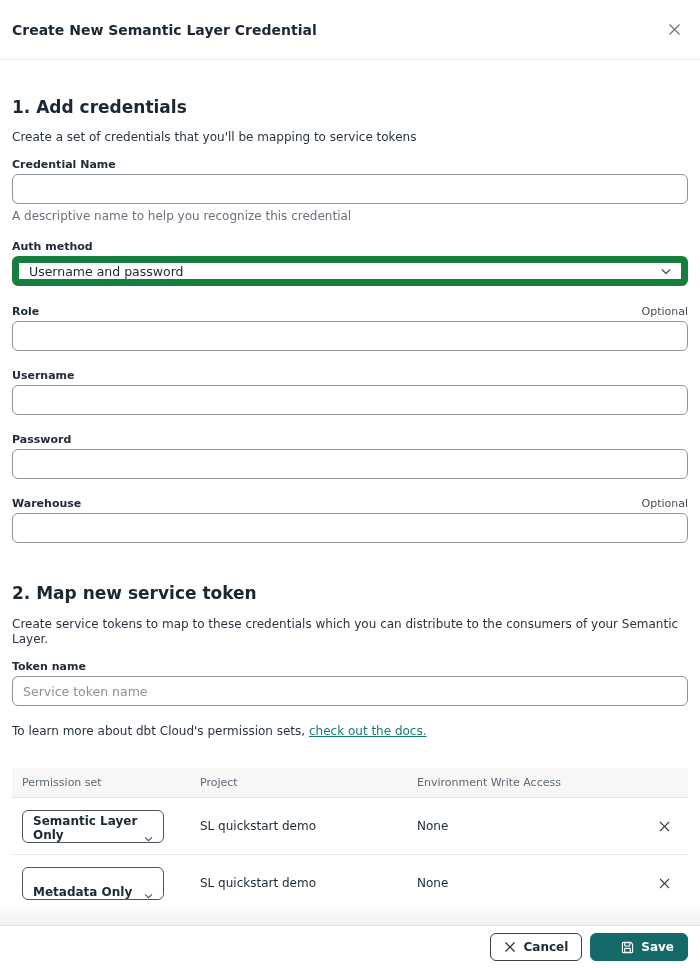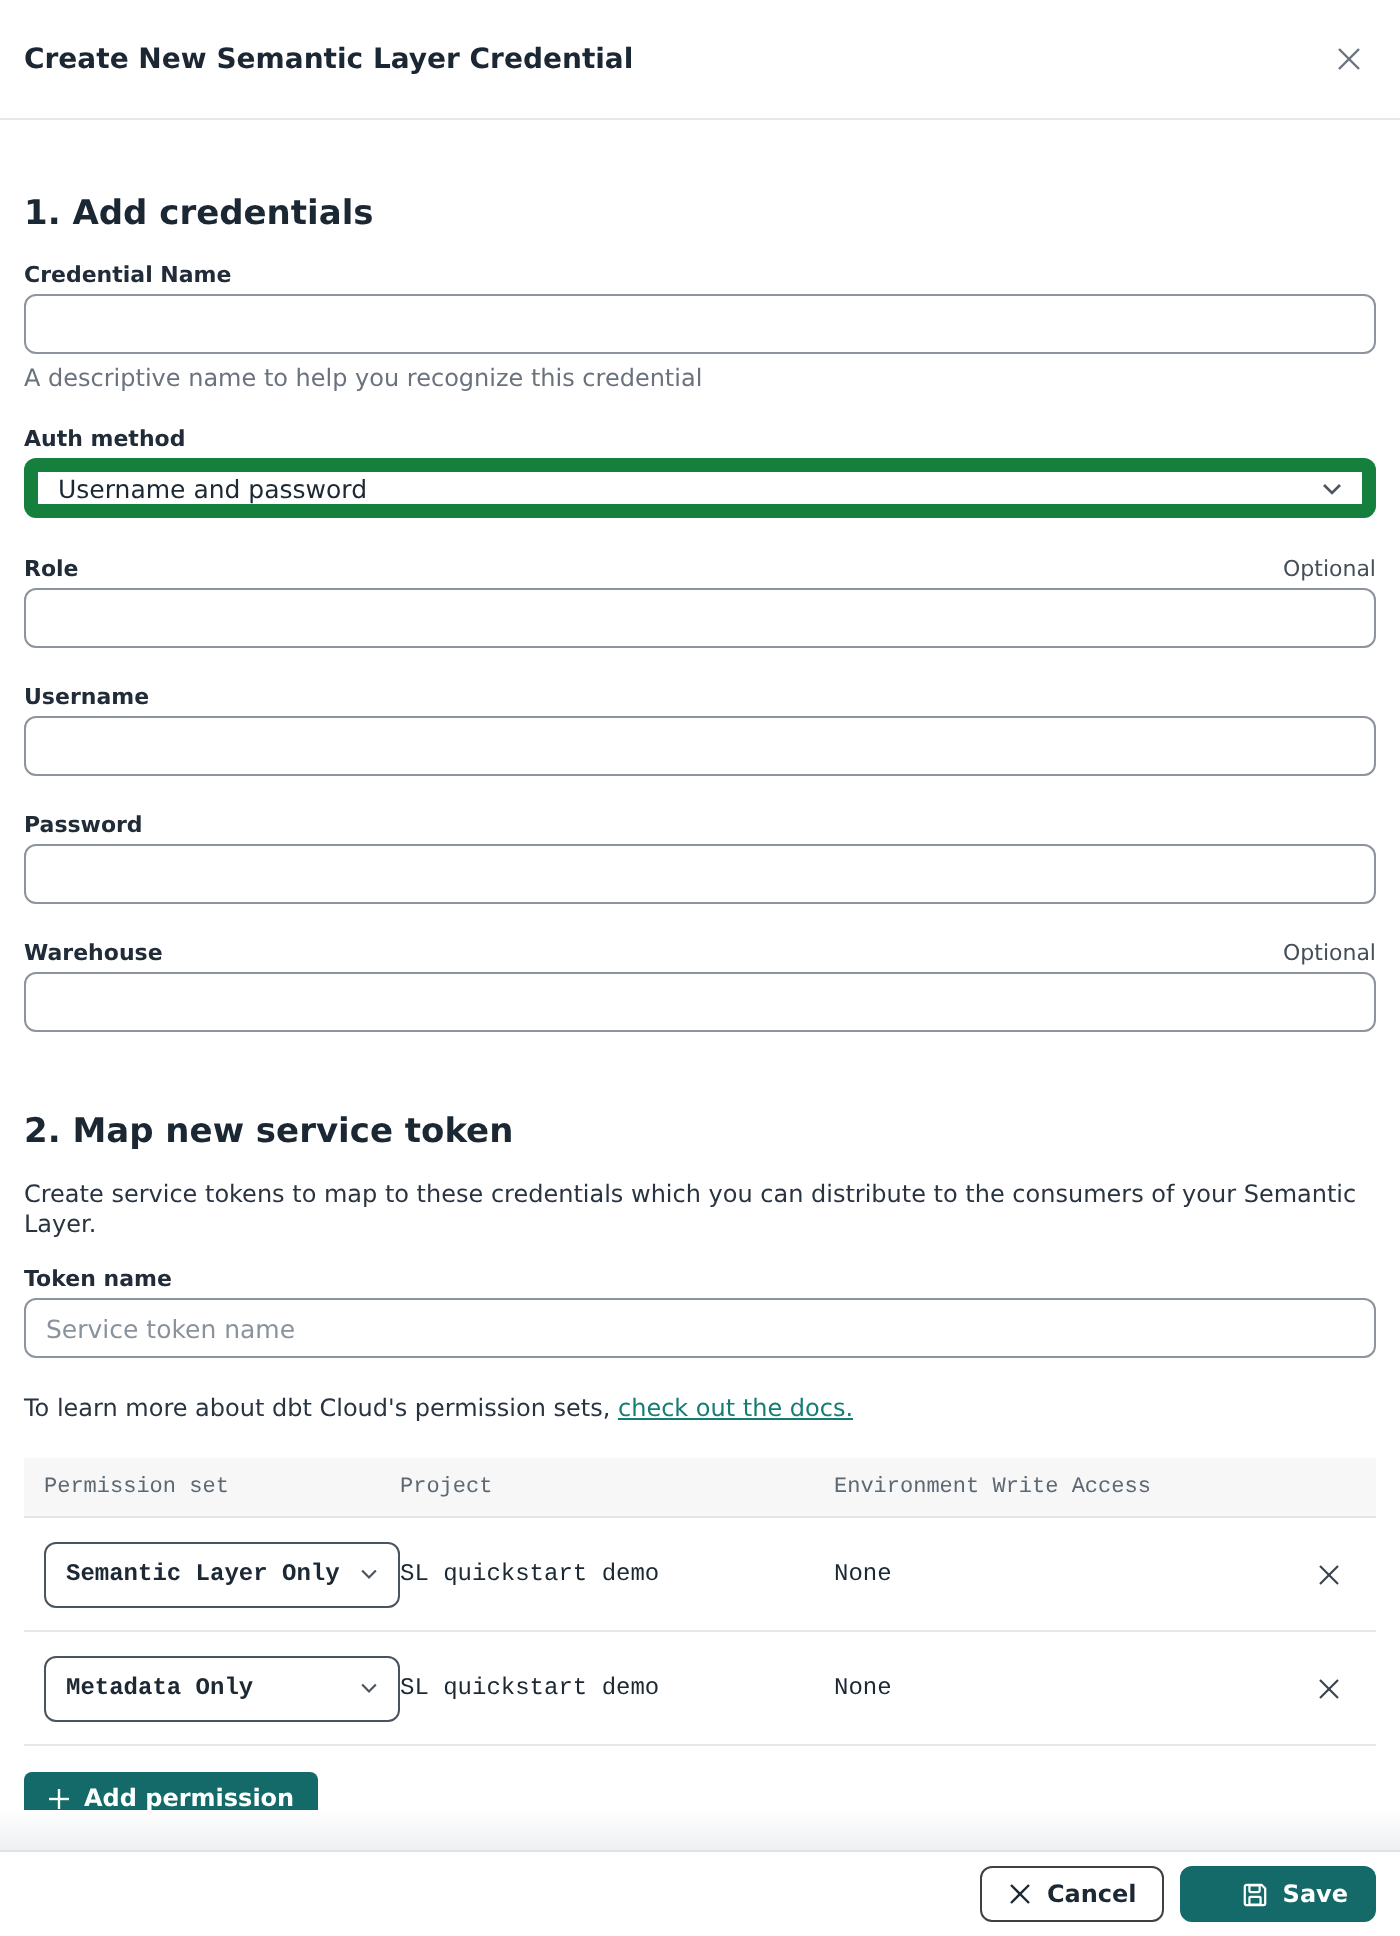--- a/index.html
+++ b/index.html
@@ -66,39 +66,39 @@
     display: flex; align-items: center; justify-content: space-between;
     cursor: pointer;
   }
   .chev { color: #4a5560; display: flex; align-items: center; }
 
   
   .docs-line { margin: 18px 0 0 0; font-size: 12px; color: #2a3440; }
   .docs-link { color: #147D72; text-decoration: underline; cursor: pointer; }
 
   
-  .perm-table { margin-top: 18px; font-family: Liberation Mono, monospace; }
+  .perm-table { margin-top: 30px; }
   .perm-head, .perm-row {
     display: grid;
     grid-template-columns: 178px 217px 1fr 28px;
     align-items: center;
     padding: 0 10px;
   }
   .perm-head {
     background: #f7f7f8;
     height: 30px;
     border-bottom: 1px solid #e3e5e7;
   }
   .perm-head .th { font-size: 11px; color: #5d6873; font-weight: 400; }
   .perm-row { height: 57px; border-bottom: 1px solid #e7e8ea; }
   .row-select {
-    width: 178px; height: 33px;
+    width: 142px; height: 33px;
     border: 1px solid #4a545f; border-radius: 6px;
     background: #fff; padding: 0 10px;
-    display: flex; align-items: center; justify-content: space-between;
+    display: flex; align-items: flex-end; justify-content: space-between;
     font-size: 12px; font-weight: 700; color: #1c2833; cursor: pointer;
   }
   .cell-text { font-size: 12px; color: #1c2833; }
   .remove-btn {
     background: none; border: none; padding: 2px; cursor: pointer;
     color: #39434d; display: flex; align-items: center; justify-content: center;
   }
 
   .add-perm-btn {
     margin-top: 13px;
@@ -140,20 +140,21 @@
           <line x1="12.5" y1="2.5" x2="2.5" y2="12.5"></line>
       </svg>
     </span>
   </button>
 </div>
 
 <div class="modal-body">
 
   
   <h2 class="section-heading sec1">1. Add credentials</h2>
+  <p class="section-desc">Create a set of credentials that you'll be mapping to service tokens</p>
 
   <div class="field first">
     <div class="label-row">
       <span class="field-label">Credential Name</span>
     </div>
     <input class="text-input" type="text" value="" style="">
     <p class="helper-text">A descriptive name to help you recognize this credential</p>
   </div>
 
   <div class="field tight">

